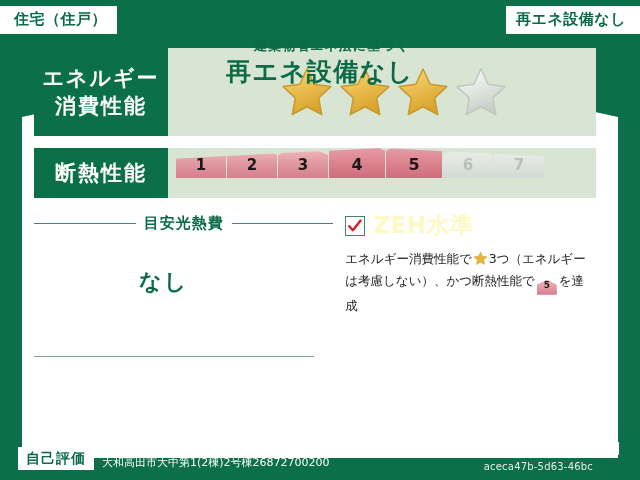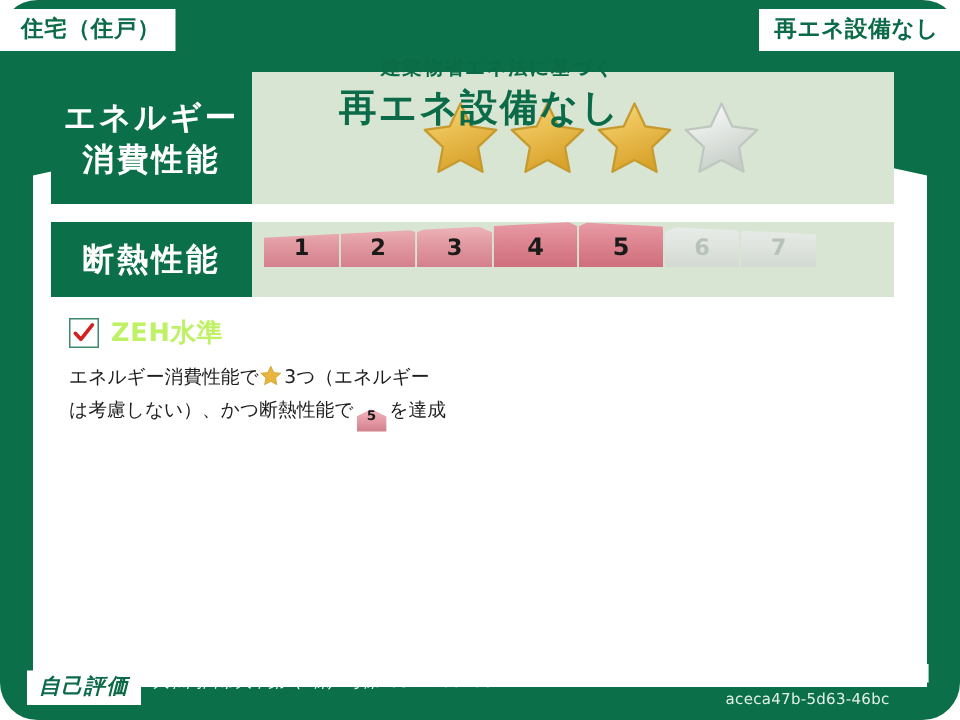--- a/index.html
+++ b/index.html
@@ -9,21 +9,20 @@
     height: 480px;
     overflow: hidden;
     font-family: "DejaVu Sans", "Liberation Sans", sans-serif;
   }
 
   #label-root {
     position: relative;
     width: 640px;
     height: 480px;
     background: #0b7049;
-    border-radius: 25px;
   }
 
   
   .corner-badge {
     position: absolute;
     top: 6px;
     background: #ffffff;
     color: #0b6b48;
     font-weight: bold;
     font-size: 15px;
@@ -206,23 +205,23 @@
   .zeh-check {
     width: 20px;
     height: 20px;
     border: 1.5px solid #3d8a6a;
     background: #ffffff;
     position: relative;
     flex: 0 0 auto;
   }
   .zeh-check svg { position: absolute; left: 1px; top: 1px; }
   .zeh-title {
-    color: #bef264;
-    font-weight: bold;
-    font-size: 17px;
+    color: #fef9c3;
+    font-weight: bold;
+    font-size: 23px;
     letter-spacing: 0.5px;
   }
   .zeh-desc {
     margin-top: 7px;
     color: #1d1d1d;
     font-size: 12.5px;
     line-height: 1.75;
     letter-spacing: 0px;
     max-width: 262px;
   }
@@ -242,24 +241,23 @@
     margin: 0 2px;
     padding-bottom: 1px;
   }
 
   
   .footer-left {
     position: absolute;
     left: 18px;
     bottom: 10px;
     display: flex;
-    align-items: flex-start;
+    align-items: flex-end;
     gap: 8px;
     z-index: 7;
-    font-style: italic;
   }
   .self-eval {
     background: #ffffff;
     color: #0b6b48;
     font-weight: bold;
     font-size: 14px;
     letter-spacing: 1px;
     padding: 4px 8px 5px 8px;
     line-height: 1;
   }
@@ -366,20 +364,29 @@
           <div class="chev on">3</div>
           <div class="chev hi">4</div>
           <div class="chev hi">5</div>
           <div class="chev off">6</div>
           <div class="chev off">7</div>
         </div>
     </div>
 
     <div class="lower">
 
+      <div class="lower-left">
+        <div class="rule-heading">
+          <span class="rule"></span>
+          <span class="rh-text">目安光熱費</span>
+          <span class="rule"></span>
+        </div>
+        <div class="cost-value">なし</div>
+        <div class="bottom-rule"></div>
+      </div>
 
       <div class="lower-right">
         <div class="zeh-head">
           <span class="zeh-check">
             <svg width="16" height="16" viewBox="0 0 16 16">
               <path d="M2.2 8.2 L5.9 12.2 L13.6 2.6" fill="none" stroke="#d32020" stroke-width="2.4" stroke-linecap="round" stroke-linejoin="round"></path>
             </svg>
           </span>
           <span class="zeh-title">ZEH水準</span>
         </div>

